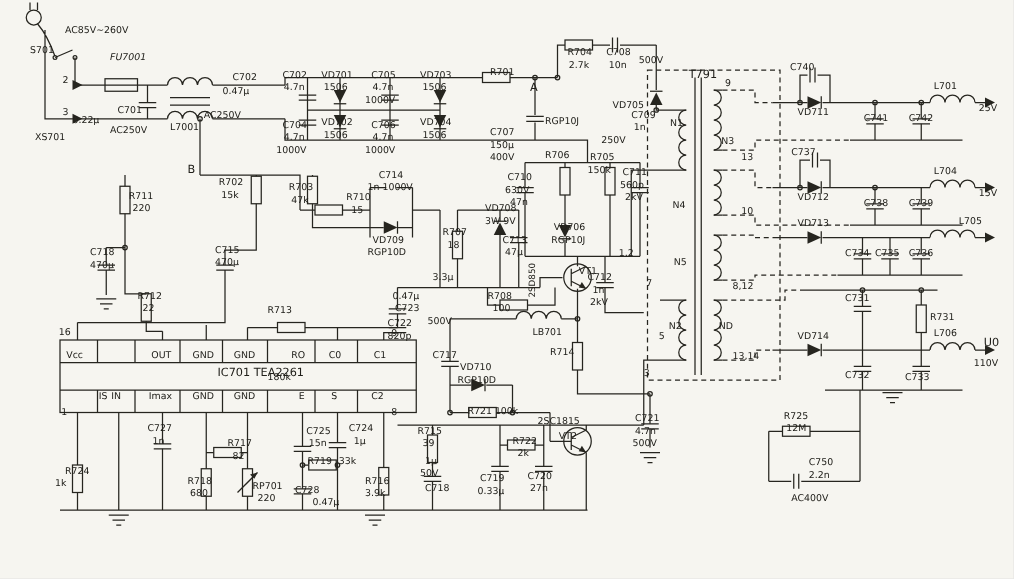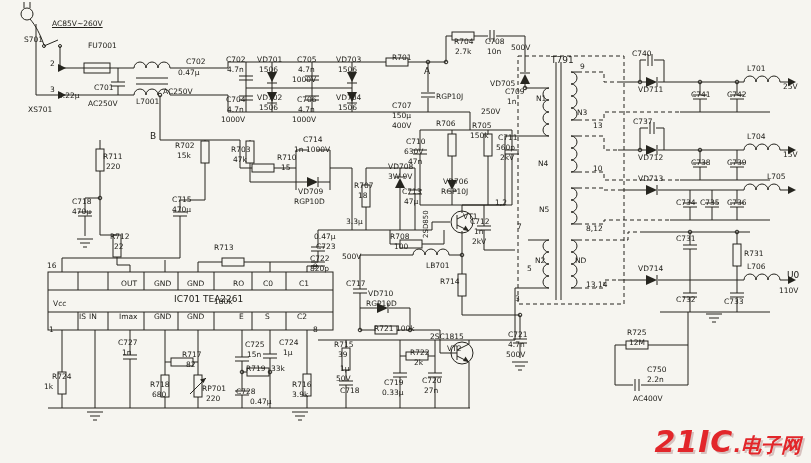--- a/index.html
+++ b/index.html
@@ -261,23 +261,23 @@
         <circle cx="270" cy="372" r="1.8"></circle>
           <circle cx="360" cy="330" r="1.8"></circle>
           <circle cx="410" cy="330" r="1.8"></circle>
         <circle cx="44" cy="46" r="1.5"></circle>
           <circle cx="60" cy="46" r="1.5"></circle>
       </g>
     </g>
   </svg>
 
   <div class="labels">
-      <span class="lbl" style="left: 52px; top: 20px; text-decoration: underline;">AC85V~260V</span>
+      <span class="lbl" style="left: 52px; top: 20px;">AC85V~260V</span>
       <span class="lbl" style="left: 24px; top: 36px;">S701</span>
-      <span class="lbl" style="left: 88px; top: 42px;">FU7001</span>
+      <span class="lbl" style="left: 88px; top: 42px; font-style: italic;">FU7001</span>
       <span class="lbl" style="left: 50px; top: 60px;">2</span>
       <span class="lbl" style="left: 50px; top: 86px;">3</span>
       <span class="lbl" style="left: 94px; top: 84px;">C701</span>
       <span class="lbl" style="left: 58px; top: 92px;">0.22μ</span>
       <span class="lbl" style="left: 88px; top: 100px;">AC250V</span>
       <span class="lbl" style="left: 28px; top: 106px;">XS701</span>
       <span class="lbl" style="left: 136px; top: 98px;">L7001</span>
       <span class="lbl" style="left: 186px; top: 58px;">C702</span>
       <span class="lbl" style="left: 178px; top: 69px;">0.47μ</span>
       <span class="lbl" style="left: 163px; top: 88px;">AC250V</span>
@@ -430,21 +430,21 @@
       <span class="lbl" style="left: 172px; top: 196px;">C715</span>
       <span class="lbl" style="left: 172px; top: 206px;">470μ</span>
       <span class="lbl" style="left: 214px; top: 244px;">R713</span>
       <span class="lbl" style="left: 214px; top: 254px; margin-top: 44px;">180k</span>
       <span class="lbl" style="left: 314px; top: 233px;">0.47μ</span>
       <span class="lbl" style="left: 316px; top: 243px;">C723</span>
       <span class="lbl" style="left: 310px; top: 255px;">C722</span>
       <span class="lbl" style="left: 310px; top: 265px;">820p</span>
       <span class="lbl" style="left: 47px; top: 262px;">16</span>
       <span class="lbl" style="left: 313px; top: 263px;">9</span>
-      <span class="lbl" style="left: 53px; top: 280px; margin-top: 20px;">Vcc</span>
+      <span class="lbl" style="left: 53px; top: 280px;">Vcc</span>
       <span class="lbl" style="left: 121px; top: 280px;">OUT</span>
       <span class="lbl" style="left: 154px; top: 280px;">GND</span>
       <span class="lbl" style="left: 187px; top: 280px;">GND</span>
       <span class="lbl" style="left: 233px; top: 280px;">RO</span>
       <span class="lbl" style="left: 263px; top: 280px;">C0</span>
       <span class="lbl" style="left: 299px; top: 280px;">C1</span>
       <span class="lbl" style="left: 158px; top: 295px; font-size: 9px; padding-left: 16px;">IC701 TEA2261</span>
       <span class="lbl" style="left: 55px; top: 313px; padding-left: 24px;">IS</span>
       <span class="lbl" style="left: 89px; top: 313px;">IN</span>
       <span class="lbl" style="left: 119px; top: 313px;">Imax</span>
@@ -470,17 +470,14 @@
       <span class="lbl" style="left: 150px; top: 381px;">R718</span>
       <span class="lbl" style="left: 152px; top: 391px;">680</span>
       <span class="lbl" style="left: 202px; top: 385px;">RP701</span>
       <span class="lbl" style="left: 206px; top: 395px;">220</span>
       <span class="lbl" style="left: 236px; top: 388px;">C728</span>
       <span class="lbl" style="left: 250px; top: 398px;">0.47μ</span>
       <span class="lbl" style="left: 292px; top: 381px;">R716</span>
       <span class="lbl" style="left: 292px; top: 391px;">3.9k</span>
     </div>
 
-  <div class="watermark">
-    <span class="wm-main">21IC</span><span class="wm-suffix">.电子网</span>
-  </div>
 
 </div>
 
 </body></html>

